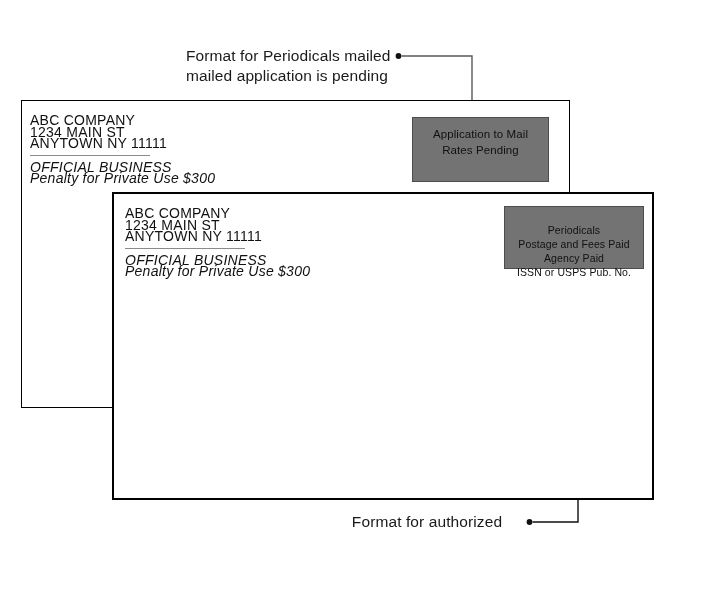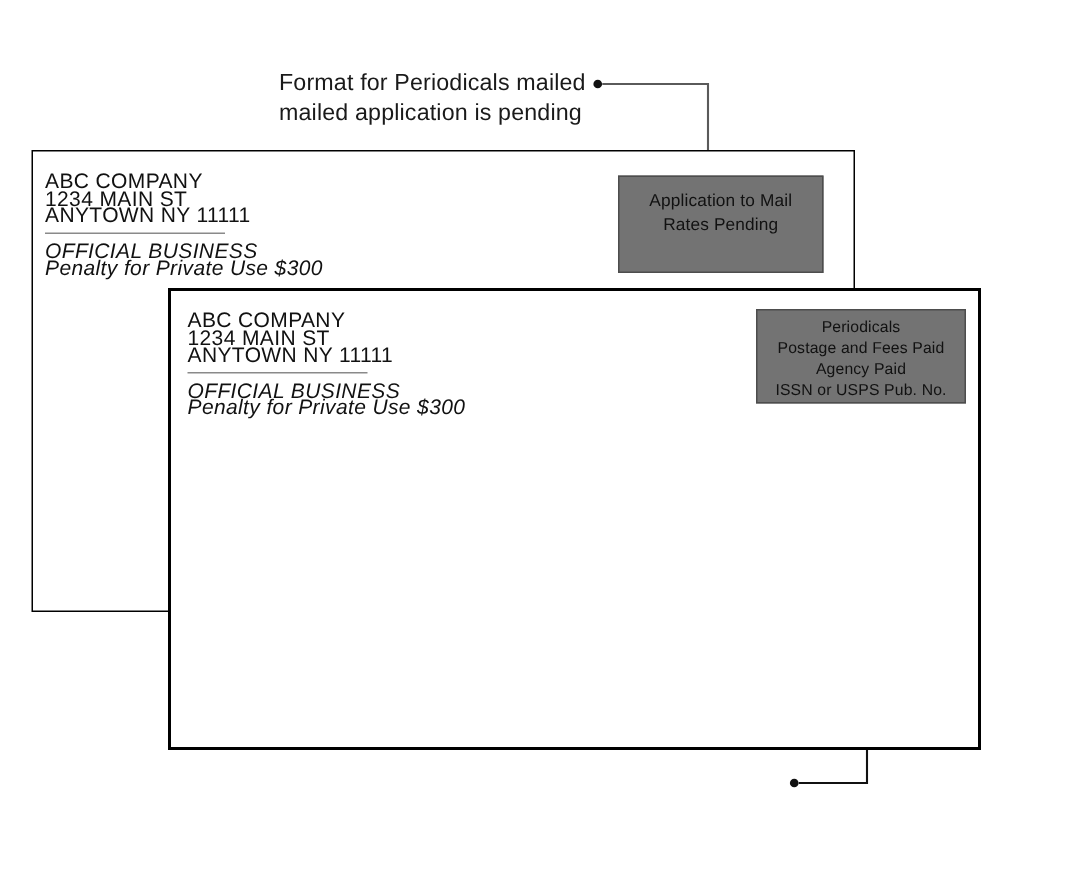--- a/index.html
+++ b/index.html
@@ -125,34 +125,35 @@
     line-height: 16px;
     padding-top: 8px;
   }
   #permit-authorized {
     left: 390px;
     top: 12px;
     width: 140px;
     height: 63px;
     font-size: 10.5px;
     line-height: 14px;
-    padding-top: 4px;
+    padding-top: 16px;
   }
 </style>
 </head>
 <body>
 
 <div id="stage">
 
   <div id="caption-top" class="caption">
     <div>Format for Periodicals mailed</div>
     <div>mailed application is pending</div>
   </div>
 
   <div id="caption-bottom" class="caption">
+    <div>Format for authorized</div>
   </div>
 
   <div id="envelope-pending" class="envelope">
 
     <div id="address-pending" class="return-address">
       <span class="addr-line">ABC COMPANY</span>
       <span class="addr-line">1234 MAIN ST</span>
       <span class="addr-line">ANYTOWN NY 11111</span>
       <div class="addr-rule"></div>
       <span class="endorse-line">OFFICIAL BUSINESS</span>

